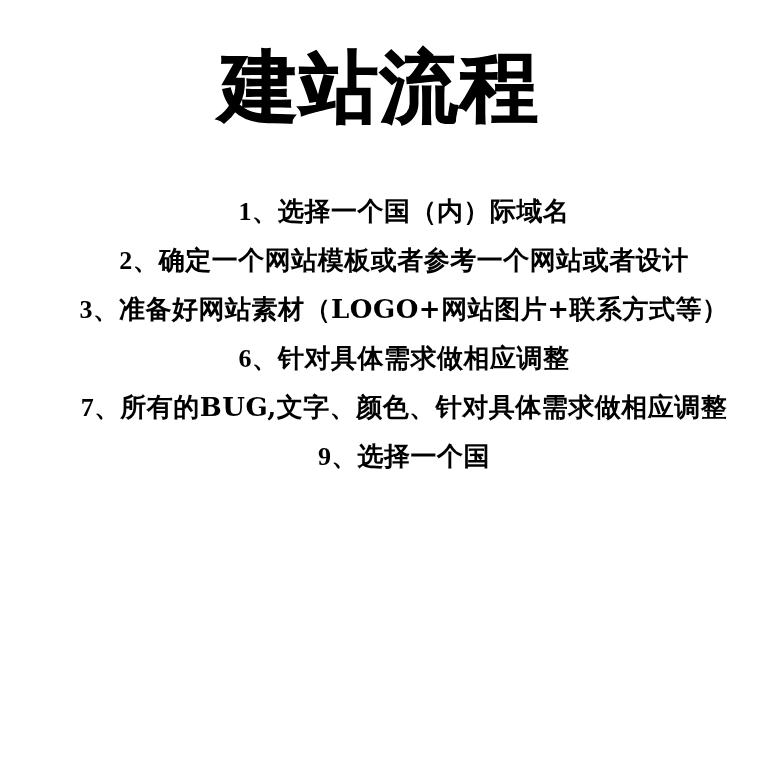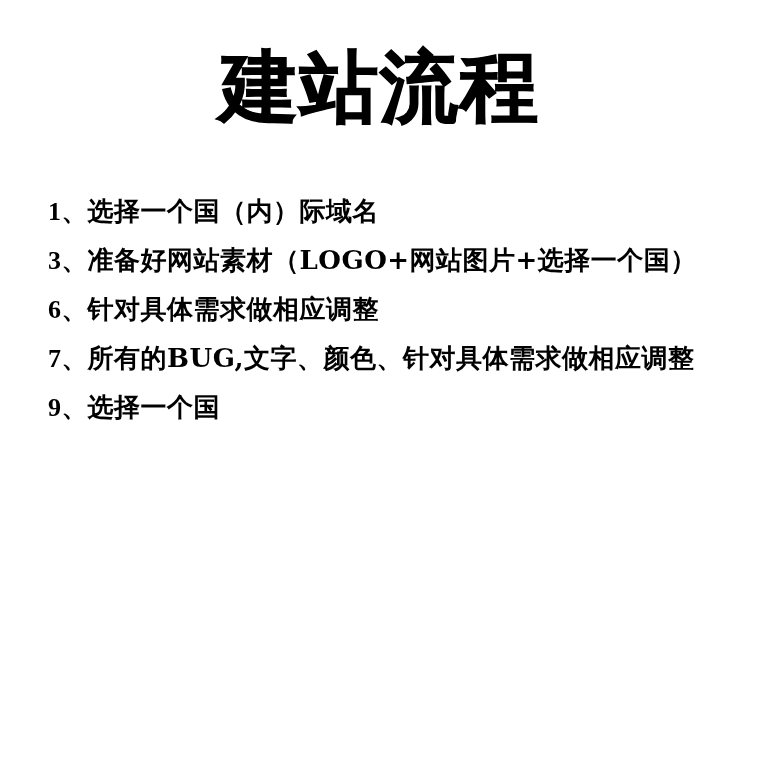--- a/index.html
+++ b/index.html
@@ -32,20 +32,21 @@
     margin-top: 48px;
     margin-bottom: 0;
     -webkit-text-stroke: 1.2px #000;
   }
   .list {
     list-style: none;
     margin: 0;
     padding: 0;
     margin-top: 72px;
     padding-left: 48px;
+    text-align: center;
   }
   .list-item {
     font-family: "DejaVu Serif", "Liberation Serif", serif;
     font-weight: bold;
     font-size: 26px;
     line-height: 1;
     margin-bottom: 22px;
     white-space: nowrap;
     letter-spacing: 0.5px;
   }
@@ -69,21 +70,24 @@
 
 <div class="page">
 
   <h1 class="title">建站流程</h1>
 
   <ol class="list">
     <li class="list-item">
       <span class="num">1</span><span class="sep">、</span><span class="txt">选择一个国（内）际域名</span>
     </li>
     <li class="list-item">
-      <span class="num">3</span><span class="sep">、</span><span class="txt">准备好网站素材（LOGO+网站图片+选择一个国）</span>
+      <span class="num">2</span><span class="sep">、</span><span class="txt">确定一个网站模板或者参考一个网站或者设计</span>
+    </li>
+    <li class="list-item">
+      <span class="num">3</span><span class="sep">、</span><span class="txt">准备好网站素材（LOGO+网站图片+联系方式等）</span>
     </li>
     <li class="list-item">
       <span class="num">6</span><span class="sep">、</span><span class="txt">针对具体需求做相应调整</span>
     </li>
     <li class="list-item">
       <span class="num">7</span><span class="sep">、</span><span class="txt">所有的BUG,文字、颜色、针对具体需求做相应调整</span>
     </li>
     <li class="list-item">
       <span class="num">9</span><span class="sep">、</span><span class="txt">选择一个国</span>
     </li>

